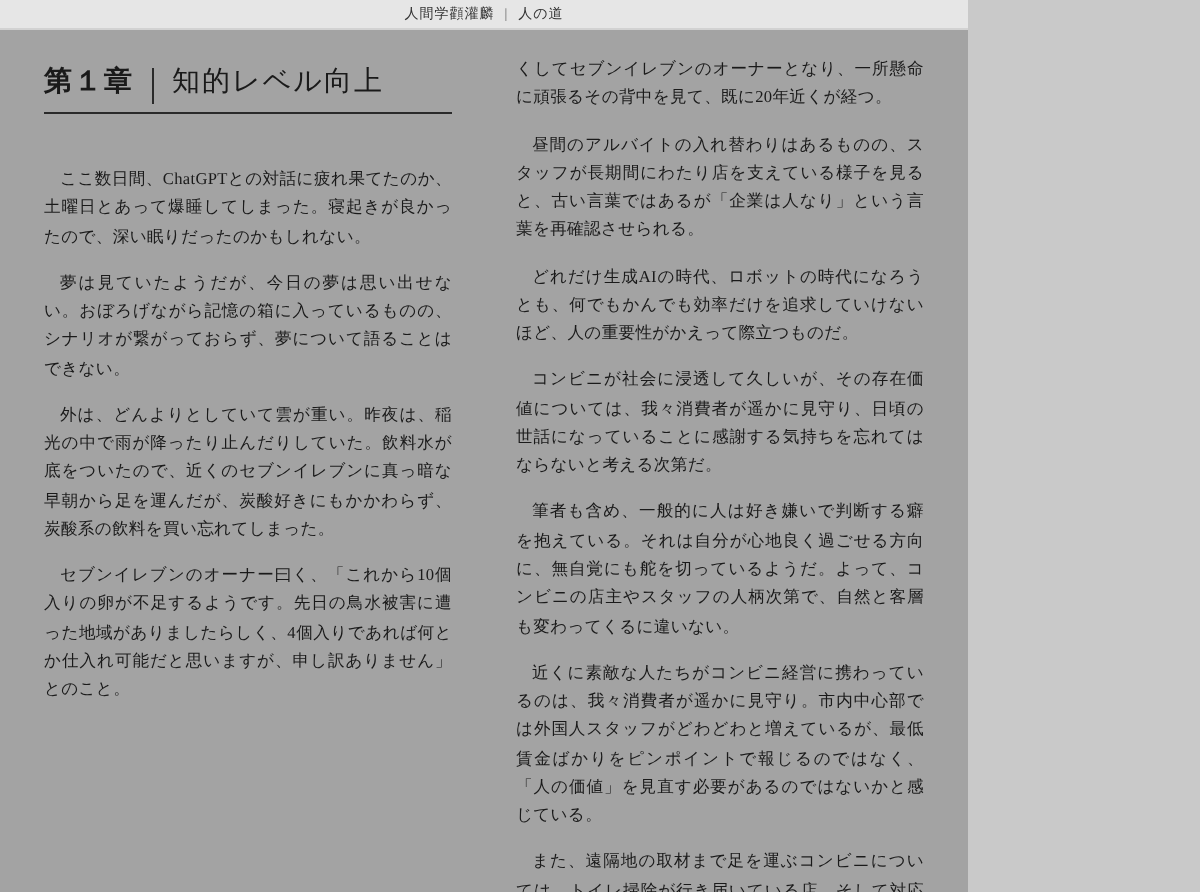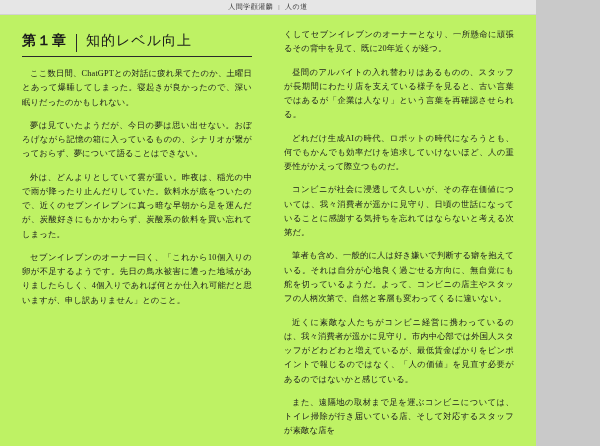--- a/index.html
+++ b/index.html
@@ -1,23 +1,23 @@
 <!DOCTYPE html>
 <html><head>
 <meta charset="utf-8">
 <style>
   html, body {
     margin: 0;
     padding: 0;
     background: #c9c9c9;
   }
   .page {
-    width: 536px;
+    width: 484px;
     height: 446px;
-    background: #bef264;
+    background: #a3a3a3;
     position: relative;
     overflow: hidden;
     box-sizing: border-box;
     font-family: "Liberation Serif", "DejaVu Serif", serif;
     color: #1a1a1a;
   }
   .header-bar {
     position: absolute;
     top: 0;
     left: 0;
@@ -54,21 +54,21 @@
     padding-right: 16px;
   }
   .col-right {
     padding-left: 16px;
   }
   .chapter-line {
     display: flex;
     align-items: flex-end;
     border-bottom: 1px solid #2a2a2a;
     padding-bottom: 6px;
-    margin-bottom: 10px;
+    margin-bottom: 26px;
     margin-top: 6px;
   }
   .chapter-label {
     font-size: 14px;
     font-weight: bold;
     letter-spacing: 1px;
     white-space: nowrap;
   }
   .chapter-divider {
     width: 1px;

